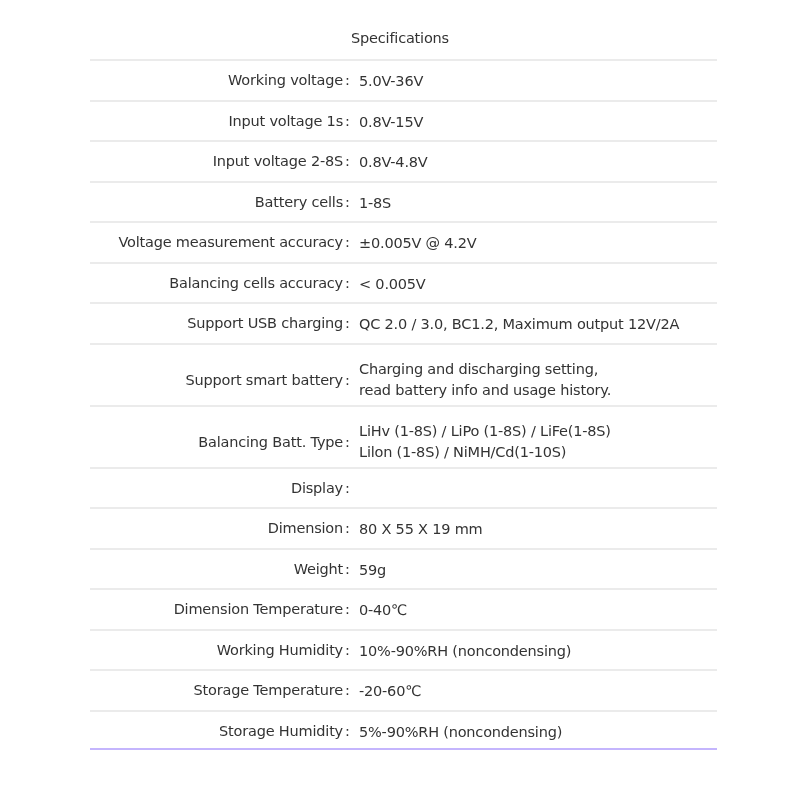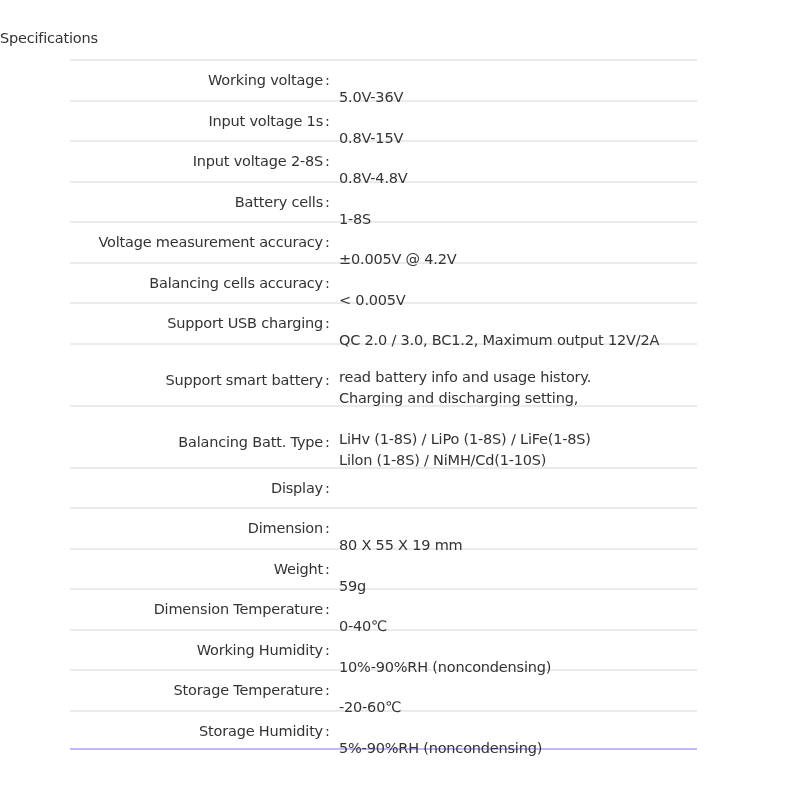--- a/index.html
+++ b/index.html
@@ -1,28 +1,28 @@
 <!DOCTYPE html>
 <html><head>
   <meta charset="utf-8">
   <style>
     html, body { margin: 0; padding: 0; background: #ffffff; }
     body { width: 800px; height: 800px; position: relative; overflow: hidden;
            font-family: "DejaVu Sans", sans-serif; color: #333333; }
-    .title { position: absolute; top: 30px; left: 0; width: 800px; text-align: left;
+    .title { position: absolute; top: 30px; left: 0; width: 800px; text-align: center;
              font-size: 14.5px; letter-spacing: -0.2px; }
-    .table { position: absolute; top: 59px; left: 70px; width: 627px; }
+    .table { position: absolute; top: 59px; left: 90px; width: 627px; }
     .row { display: flex; border-top: 2px solid #ebebeb; box-sizing: border-box; }
     .row:last-child { border-bottom: 2px solid #c4b5fd; }
     .row.single { height: 40.5px; }
     .row.double { height: 62px; align-items: center; }
     .label { width: 253px; text-align: right; font-size: 14.5px; letter-spacing: -0.2px;
              padding-top: 11px; box-sizing: border-box; white-space: nowrap; }
     .colon { width: 16px; font-size: 14.5px; padding-top: 11px; box-sizing: border-box; text-align: left; padding-left: 2px; }
-    .value { flex: 1; font-size: 14.5px; letter-spacing: -0.2px; padding-top: 28px;
+    .value { flex: 1; font-size: 14.5px; letter-spacing: -0.2px; padding-top: 12px;
              padding-left: 0px; box-sizing: border-box; line-height: 21px; margin-top: -2px; }
     .value span { display: block; white-space: nowrap; }
   </style>
 </head>
 <body>
 
 <div class="title">Specifications</div>
 <div class="table" id="spec-table">
     <div class="row single">
       <div class="label">Working voltage</div>
@@ -70,22 +70,22 @@
       <div class="label">Support USB charging</div>
       <div class="colon"> :</div>
       <div class="value">
         <span>QC 2.0 / 3.0, BC1.2, Maximum output 12V/2A</span>
       </div>
     </div>
     <div class="row double">
       <div class="label">Support smart battery</div>
       <div class="colon"> :</div>
       <div class="value">
+        <span>Charging and discharging setting,</span>
         <span>read battery info and usage history.</span>
-        <span>Charging and discharging setting,</span>
       </div>
     </div>
     <div class="row double">
       <div class="label">Balancing Batt. Type</div>
       <div class="colon"> :</div>
       <div class="value">
         <span>LiHv (1-8S) / LiPo (1-8S) / LiFe(1-8S)</span>
         <span>Lilon (1-8S) / NiMH/Cd(1-10S)</span>
       </div>
     </div>

